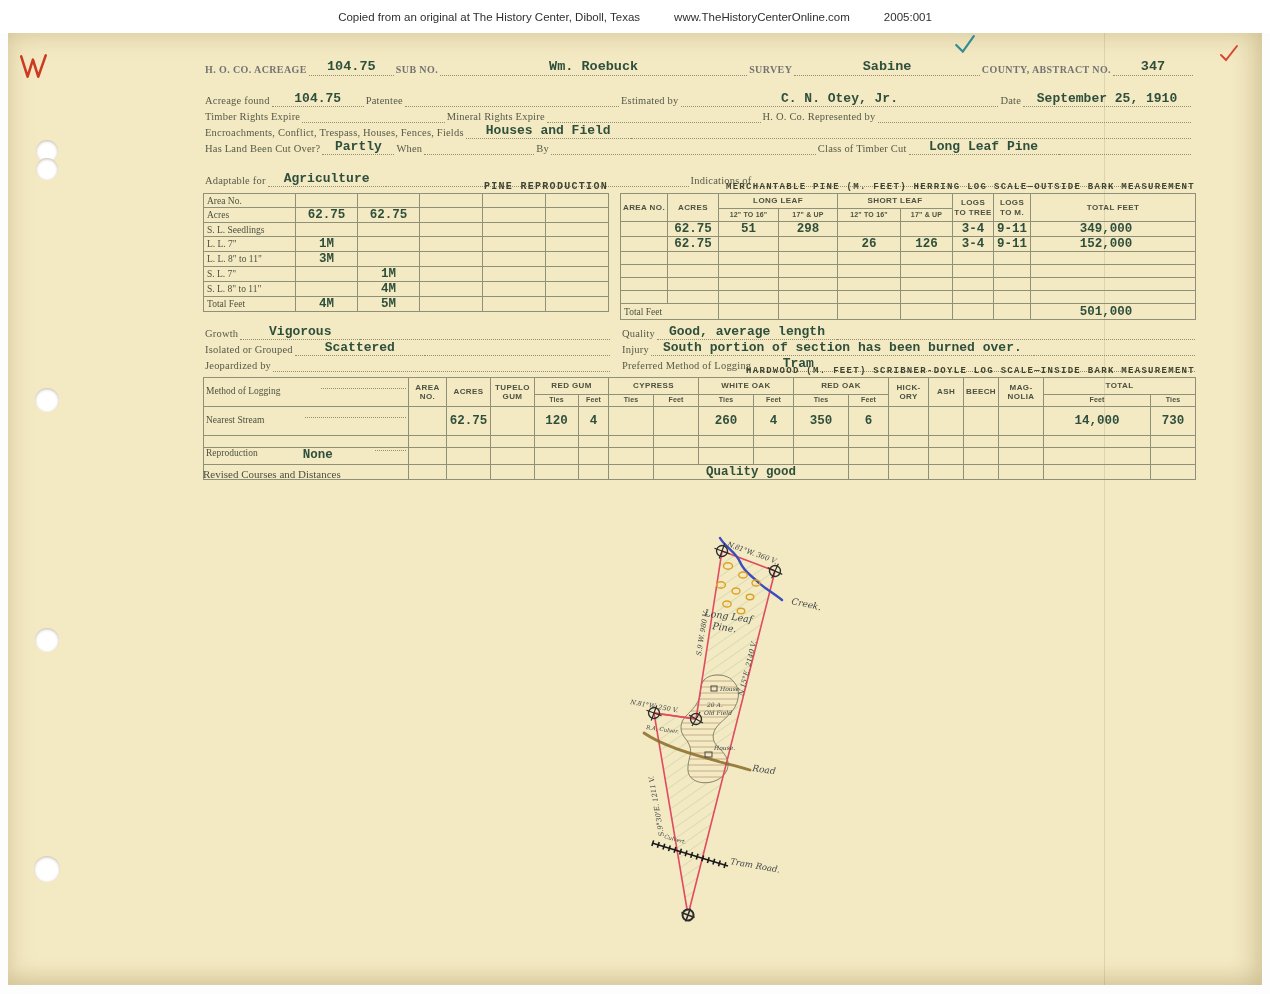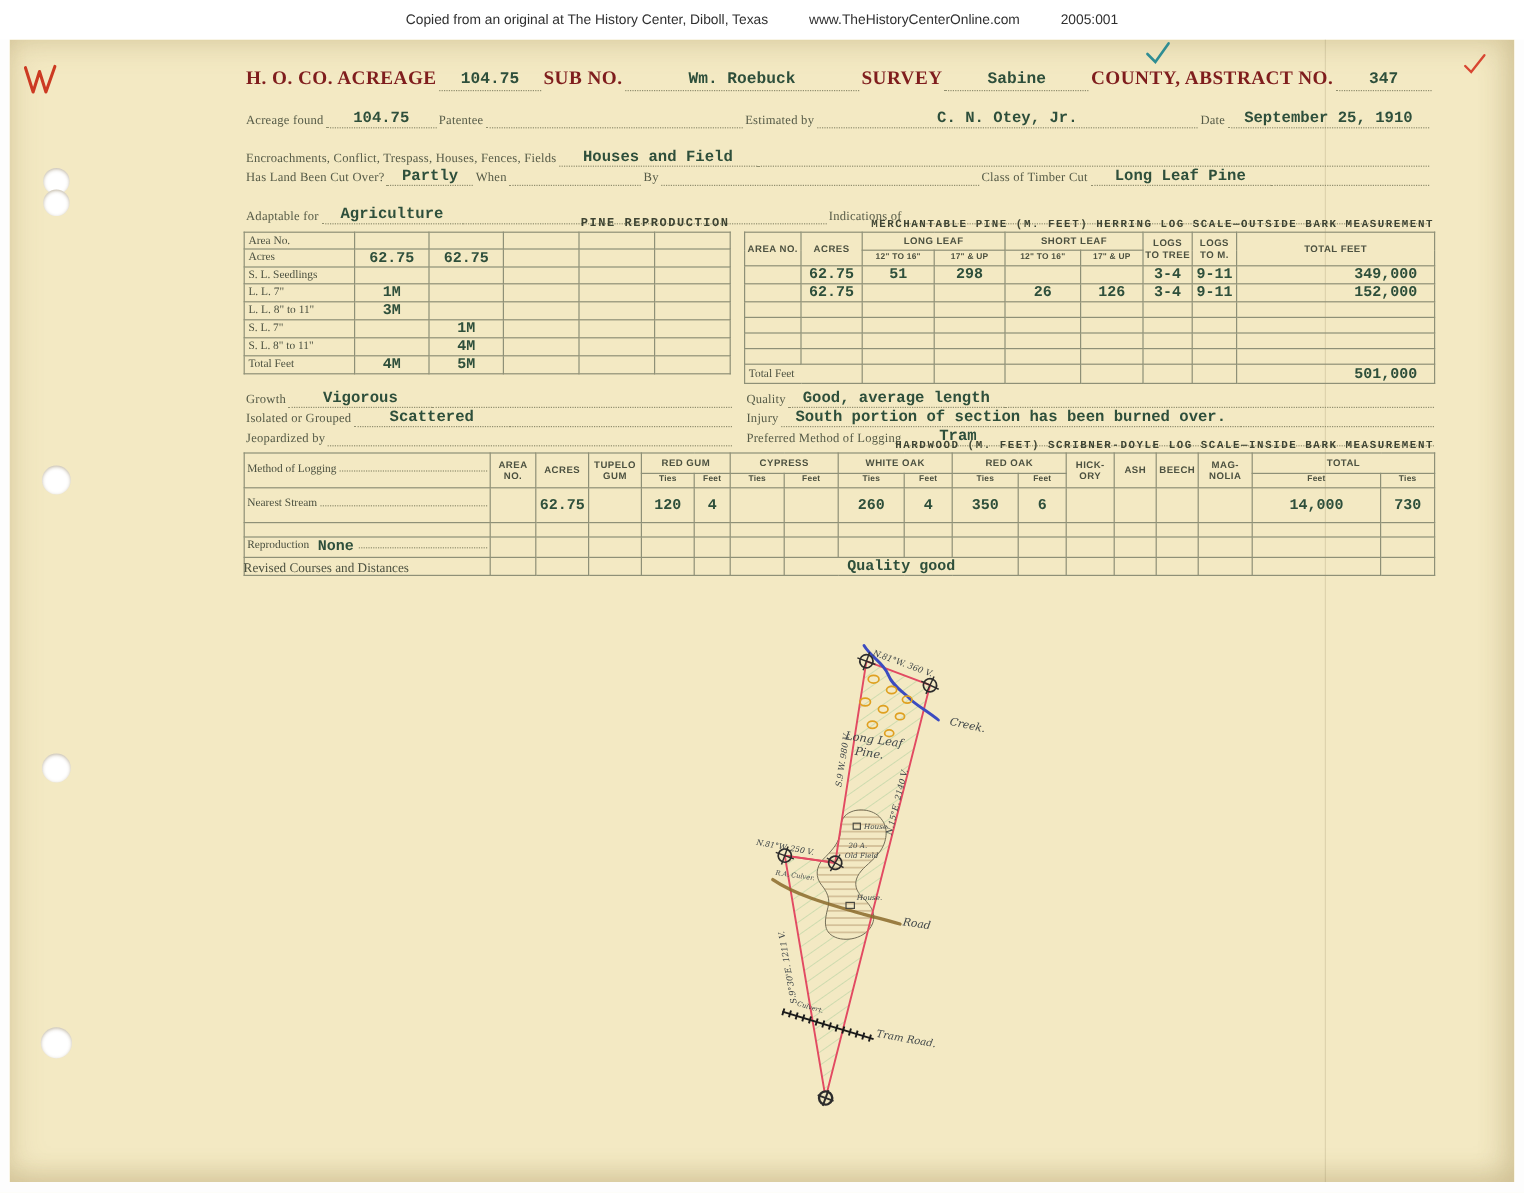--- a/index.html
+++ b/index.html
@@ -12,21 +12,21 @@
            font-family:"Liberation Sans",sans-serif; font-size:11.5px; color:#2f2f2f; background:#fff; }
 
   .paper { position:absolute; left:8px; top:33px; width:1254px; height:952px; background:#f3e9c3;
            box-shadow: inset 0 0 28px rgba(150,125,70,.22), inset -12px 0 20px rgba(150,125,70,.14),
                        inset 0 -10px 16px rgba(150,125,70,.10); }
   .crease { position:absolute; left:1104px; top:33px; width:1px; height:952px; background:rgba(115,100,60,.16); }
   .hole { position:absolute; background:#fff; border-radius:50%; box-shadow: inset 0 1px 3px rgba(120,100,60,.45); }
 
   .frow { position:absolute; display:flex; align-items:flex-end; }
   .lb  { font-size:10.5px; color:#565b47; white-space:nowrap; margin-bottom:1px; letter-spacing:.2px; padding:0 2px; }
-  .lb.big { font-size:16px; font-weight:bold; letter-spacing:.4px; color:#7f1d1d; }
+  .lb.big { font-size:10px; font-weight:bold; letter-spacing:.4px; color:#737373; }
   .tv  { font-family:"Liberation Mono","DejaVu Sans Mono",monospace; font-weight:bold; font-size:13px;
          color:#2e4f3b; white-space:nowrap; text-align:center; border-bottom:1px dotted #908e6e;
          padding:0 6px; line-height:1.1; }
   .tv.big { font-size:13.5px; }
   .tvl { text-align:left; padding:0 12px; }
   .fill { border-bottom:1px dotted #908e6e; height:4px; }
   .f06{flex:.6}.f09{flex:.9}.f10{flex:1}.f11{flex:1.1}.f12{flex:1.2}.f13{flex:1.3}.f14{flex:1.4}
   .f15{flex:1.5}.f17{flex:1.7}.f20{flex:2}.f22{flex:2.2}
   .w72{width:72px}.w80{width:80px}.w85{width:85px}.w90{width:90px}.w92{width:92px}.w105{width:105px}
   .w118{width:118px}.w120{width:120px}.w130{width:130px}.w135{width:135px}.w150{width:150px}
@@ -36,23 +36,23 @@
           text-align:right; letter-spacing:1.3px; }
 
   table.tbl { border-collapse:collapse; table-layout:fixed; position:absolute; }
   .tbl td, .tbl th { border:1px solid #8e9077; overflow:hidden; }
   .tbl th { font-family:"Liberation Sans",sans-serif; font-weight:bold; font-size:8px;
             letter-spacing:.4px; color:#4c5140; text-align:center; line-height:1.15; padding:1px; }
   .tbl th.sub { font-size:7px; font-weight:bold; letter-spacing:.2px; }
   td.rowlb { font-size:9.5px; color:#4c5140; padding-left:3px; white-space:nowrap; }
   td.v { font-family:"Liberation Mono","DejaVu Sans Mono",monospace; font-weight:bold; font-size:12.5px;
          color:#2e4f3b; text-align:center; padding:0; white-space:nowrap; }
-  td.v.r { text-align:right; padding-right:14px; }
+  td.v.r { padding-right:14px; }
   td.mcell { padding:0 2px; }
-  .mflex { display:flex; align-items:center; height:100%; padding-bottom:2px; }
+  .mflex { display:flex; align-items:flex-start; height:100%; padding-bottom:2px;gap:38px; }
   .mlb { font-size:9.5px; color:#4c5140; white-space:nowrap; padding-right:3px; }
   .mv  { font-family:"Liberation Mono","DejaVu Sans Mono",monospace; font-weight:bold; font-size:12.5px; color:#2e4f3b; padding:0 4px; }
   .mdots { flex:1; border-bottom:1px dotted #908e6e; height:3px; }
 
   .plain { position:absolute; font-size:11px; color:#4c5140; }
 
   svg.mark { position:absolute; overflow:visible; }
   svg.plat { position:absolute; left:600px; top:528px; width:280px; height:410px; overflow:visible; }
   .hand { font-family:"DejaVu Serif",serif; font-style:italic; fill:#3f4648; }
 </style>
@@ -101,20 +101,28 @@
     <span class="lb">Acreage found</span>
     <span class="tv w92">104.75</span>
     <span class="lb">Patentee</span>
     <span class="fill f14"></span>
     <span class="lb">Estimated by</span>
     <span class="tv f20">C. N. Otey, Jr.</span>
     <span class="lb">Date</span>
     <span class="tv w168">September 25, 1910</span>
   </div>
 
+  <div class="frow" style="left:203px;top:107px;width:988px;height:16px">
+    <span class="lb">Timber Rights Expire</span>
+    <span class="fill f10"></span>
+    <span class="lb">Mineral Rights Expire</span>
+    <span class="fill f15"></span>
+    <span class="lb">H. O. Co. Represented by</span>
+    <span class="fill f22"></span>
+  </div>
 
   <div class="frow" style="left:203px;top:123px;width:988px;height:16px">
     <span class="lb">Encroachments, Conflict, Trespass, Houses, Fences, Fields</span>
     <span class="tv w165">Houses and Field</span>
     <span class="fill f10"></span>
   </div>
 
   <div class="frow" style="left:203px;top:139px;width:988px;height:16px">
     <span class="lb">Has Land Been Cut Over?</span>
     <span class="tv w72">Partly</span>

